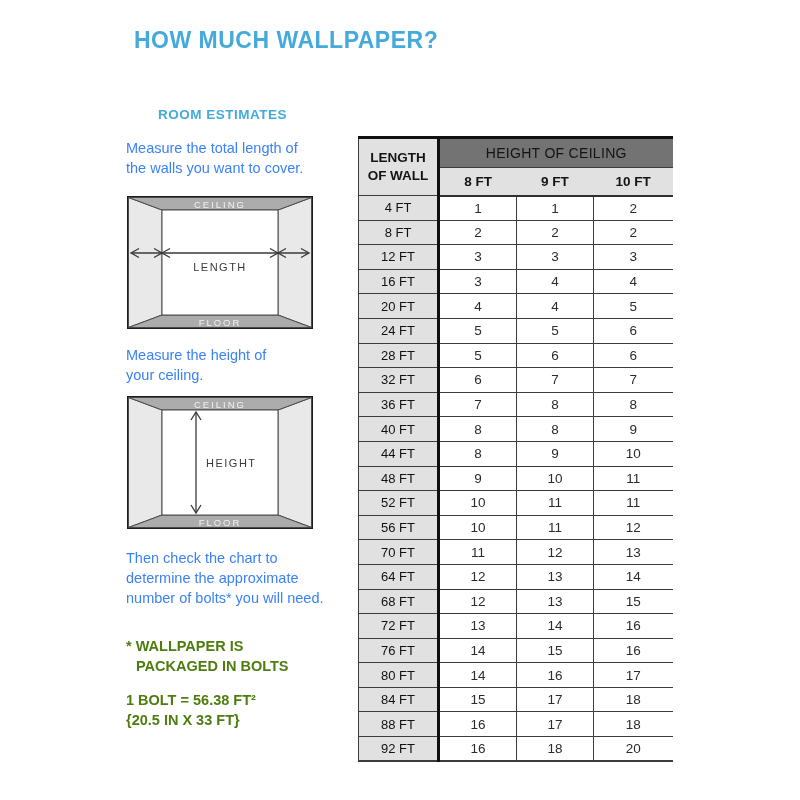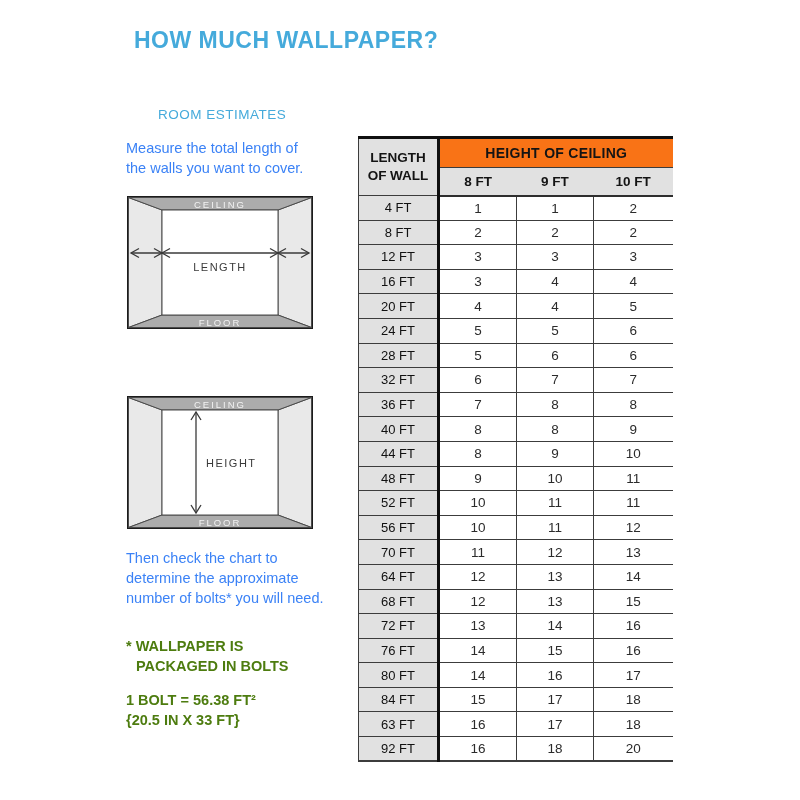--- a/index.html
+++ b/index.html
@@ -6,21 +6,21 @@
   body { background: #ffffff; font-family: "Liberation Sans", "DejaVu Sans", sans-serif; }
   .page {
     position: relative; width: 800px; height: 800px; background: #ffffff;
     overflow: hidden; margin: 0 auto;
   }
   .page-title {
     position: absolute; left: 126px; top: 27px;
     font-size: 23px; font-weight: bold; letter-spacing: .5px; color: #45AADB; margin-left: 8px;
   }
   .section-title {
-    position: absolute; font-size: 13.5px; font-weight: normal;
+    position: absolute; font-size: 13.5px; font-weight: bold;
     letter-spacing: .5px; color: #45AADB; padding-left: 32px;
   }
   .room-estimates-title { left: 126px; top: 107px; }
   .table-title { left: 441px; top: 107px; width: 231px; text-align: center; letter-spacing: 1.2px; margin-top: 38px; }
   .para {
     position: absolute; left: 126px; width: 230px;
     font-size: 14.5px; line-height: 1.38; color: #3b82f6; white-space: pre-line;
   }
   .step1 { top: 138px; }
   .step2 { top: 345px; }
@@ -50,22 +50,22 @@
   .bolts-table col.c-wall  { width: 80px; }
   .bolts-table col.c-8ft   { width: 78px; }
   .bolts-table col.c-9ft   { width: 77px; }
   .bolts-table col.c-10ft  { width: 79px; }
   .bolts-table th.rowgroup {
     background: #E1E1E1; border-right: 3.5px solid #101010;
     font-size: 13.5px; font-weight: bold; color: #141414;
     line-height: 1.3; white-space: pre-line;
   }
   .bolts-table th.colgroup {
-    background: #f97316; height: 30px;
-    font-size: 14px; font-weight: bold; letter-spacing: .3px; color: #141414;
+    background: #737373; height: 30px;
+    font-size: 14px; font-weight: normal; letter-spacing: .3px; color: #141414;
   }
   .bolts-table th.sub {
     background: #E1E1E1; height: 28px; border-left: none; border-right: none;
     border-bottom: 2px solid #2e2e2e;
     font-size: 13.5px; font-weight: bold; color: #141414;
   }
   .bolts-table tbody tr { height: 24.6px; }
   .bolts-table tbody th {
     background: #E1E1E1; border-right: 3.5px solid #101010;
     font-size: 13px; font-weight: normal; color: #111;
@@ -110,20 +110,22 @@
       <polyline class="arrow" points="12,52.5 4,57 12,61.5"></polyline>
       <polyline class="arrow" points="27,52.5 35,57 27,61.5"></polyline>
       <polyline class="arrow" points="43,52.5 35,57 43,61.5"></polyline>
       <polyline class="arrow" points="143,52.5 151,57 143,61.5"></polyline>
       <polyline class="arrow" points="159,52.5 151,57 159,61.5"></polyline>
       <polyline class="arrow" points="174,52.5 182,57 174,61.5"></polyline>
     </g>
     <text class="dim-label" x="93" y="75" text-anchor="middle">LENGTH</text>
   </svg>
 
+  <div class="para step2">Measure the height of
+your ceiling.</div>
 
   <svg class="diagram diagram-height" width="186" height="133" viewBox="0 0 186 133">
     <rect class="room-outline" x="1.5" y="1.5" width="183" height="130"></rect>
     <polygon class="trap-light" points="1.5,1.5 35,14 35,119 1.5,131.5"></polygon>
     <polygon class="trap-light" points="184.5,1.5 151,14 151,119 184.5,131.5"></polygon>
     <polygon class="trap-dark" points="1.5,1.5 184.5,1.5 151,14 35,14"></polygon>
     <polygon class="trap-dark" points="1.5,131.5 184.5,131.5 151,119 35,119"></polygon>
     <rect class="backwall" x="35" y="14" width="116" height="105"></rect>
     <text class="room-label" x="93" y="11.5">CEILING</text>
     <text class="room-label" x="93" y="129.5">FLOOR</text>
@@ -288,21 +290,21 @@
             <td>16</td>
             <td>17</td>
           </tr>
           <tr>
             <th>84 FT</th>
             <td>15</td>
             <td>17</td>
             <td>18</td>
           </tr>
           <tr>
-            <th>63 FT</th>
+            <th>88 FT</th>
             <td>16</td>
             <td>17</td>
             <td>18</td>
           </tr>
           <tr>
             <th>92 FT</th>
             <td>16</td>
             <td>18</td>
             <td>20</td>
           </tr>

